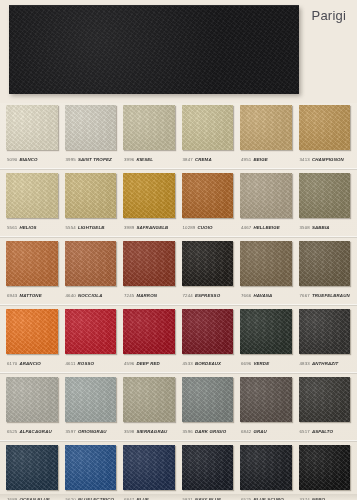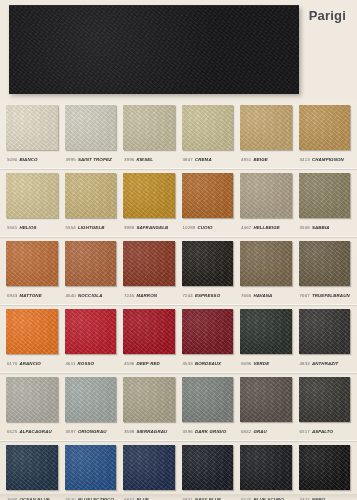--- a/index.html
+++ b/index.html
@@ -55,21 +55,21 @@
       repeating-linear-gradient(-52deg, rgba(255,255,255,.03) 0 1px, rgba(0,0,0,.025) 1px 4px),
       radial-gradient(circle at 30% 35%, rgba(255,255,255,.07), rgba(0,0,0,0) 60%),
       #18181a;
     border-top: 1px solid #2b2b2d;
   }
   .hero-title {
     position: absolute;
     right: 11px;
     top: 8px;
     font-size: 13px;
-    font-weight: bold;
+    font-weight: normal;
     color: #4a4a52;
     letter-spacing: .2px;
   }
 
   
   .grid {
     position: relative;
     padding: 0 6px;
   }
   .row {

